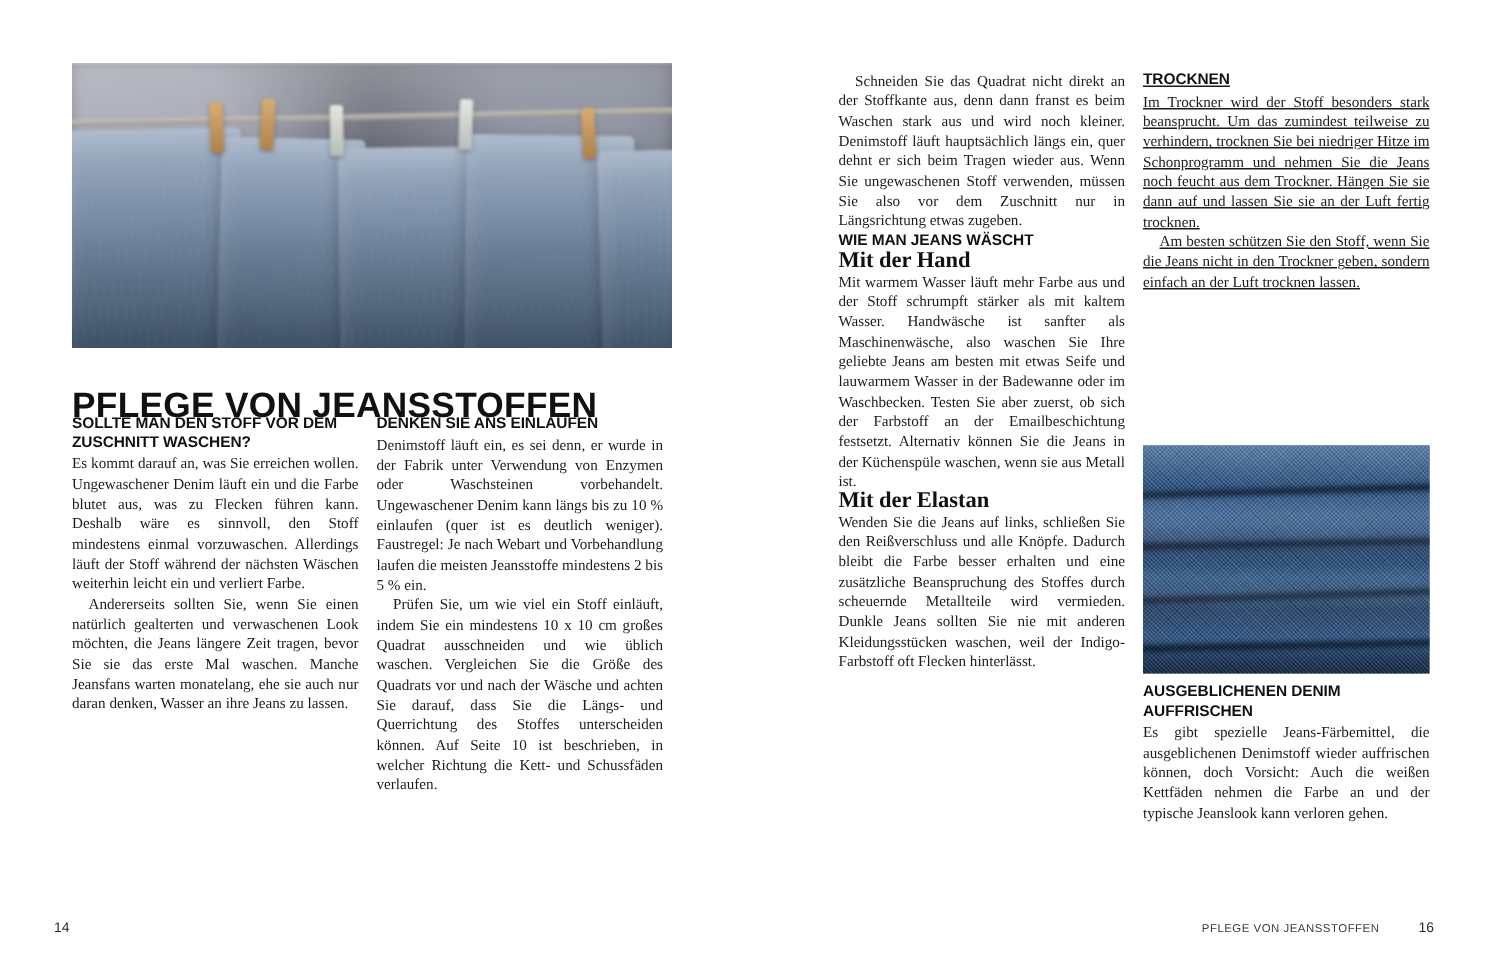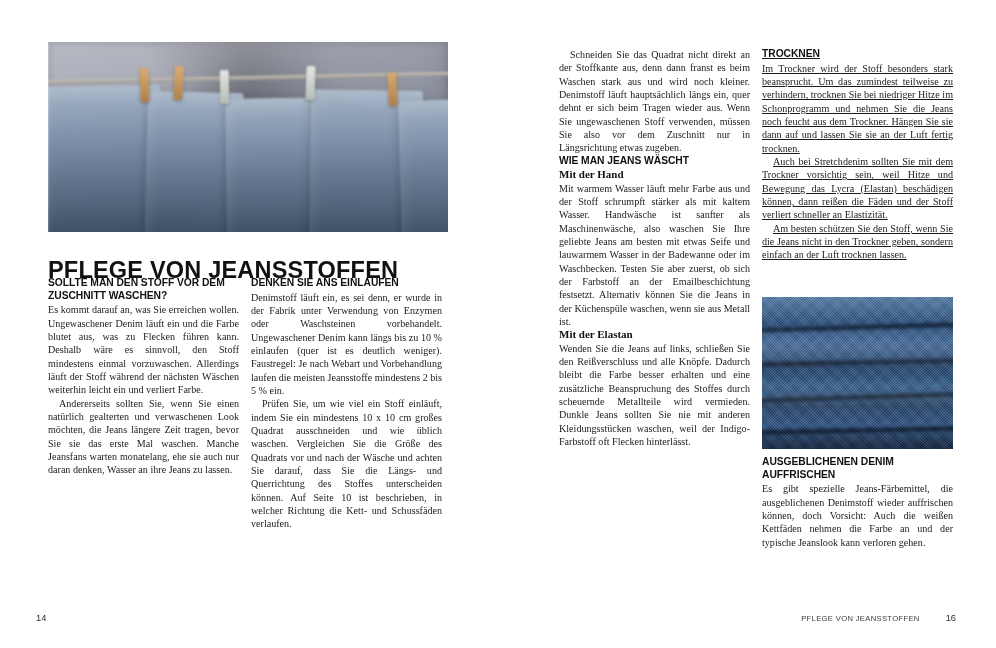--- a/index.html
+++ b/index.html
@@ -146,21 +146,21 @@
     font-size: 10.3px;
     line-height: 12.6px;
     letter-spacing: -.05px;
     margin: 0 0 1px 0;
     text-align: left;
     color: #111111;
   }
   h3.sub-head {
     font-family: "Liberation Serif", serif;
     font-weight: bold;
-    font-size: 11px;
+    font-size: 15px;
     line-height: 13.2px;
     margin: 0 0 0 0;
     text-align: left;
     color: #111111;
   }
   p.para {
     margin: 0;
     text-indent: 0;
   }
   p.para + p.para { text-indent: 11px; }
@@ -270,21 +270,20 @@
     <h2 class="sec-head gap-before">WIE MAN JEANS WÄSCHT</h2>
     <h3 class="sub-head">Mit der Hand</h3>
     <p class="para">Mit warmem Wasser läuft mehr Farbe aus und der Stoff schrumpft stärker als mit kaltem Wasser. Handwäsche ist sanfter als Maschinenwäsche, also waschen Sie Ihre geliebte Jeans am besten mit etwas Seife und lauwarmem Wasser in der Badewanne oder im Waschbecken. Testen Sie aber zuerst, ob sich der Farbstoff an der Emailbeschichtung festsetzt. Alternativ können Sie die Jeans in der Küchenspüle waschen, wenn sie aus Metall ist.</p>
     <h3 class="sub-head gap-small">Mit der Elastan</h3>
     <p class="para">Wenden Sie die Jeans auf links, schließen Sie den Reißverschluss und alle Knöpfe. Dadurch bleibt die Farbe besser erhalten und eine zusätzliche Beanspruchung des Stoffes durch scheuernde Metallteile wird vermieden. Dunkle Jeans sollten Sie nie mit anderen Kleidungsstücken waschen, weil der Indigo-Farbstoff oft Flecken hinterlässt.</p>
   </div>
 
   <div class="col col-4">
     <h2 class="sec-head">TROCKNEN</h2>
     <p class="para">Im Trockner wird der Stoff besonders stark beansprucht. Um das zumindest teilweise zu verhindern, trocknen Sie bei niedriger Hitze im Schonprogramm und nehmen Sie die Jeans noch feucht aus dem Trockner. Hängen Sie sie dann auf und lassen Sie sie an der Luft fertig trocknen.</p>
-    <p class="para">Auch bei Stretchdenim sollten Sie mit dem Trockner vorsichtig sein, weil Hitze und Bewegung das Lycra (Elastan) beschädigen können, dann reißen die Fäden und der Stoff verliert schneller an Elastizität.</p>
     <p class="para">Am besten schützen Sie den Stoff, wenn Sie die Jeans nicht in den Trockner geben, sondern einfach an der Luft trocknen lassen.</p>
   </div>
 
   <div class="denim-photo">
     <div class="weave"></div>
     <div class="fold f1"></div>
     <div class="fold f2"></div>
     <div class="fold f3"></div>
     <div class="fold f4"></div>
     <div class="sheen"></div>

